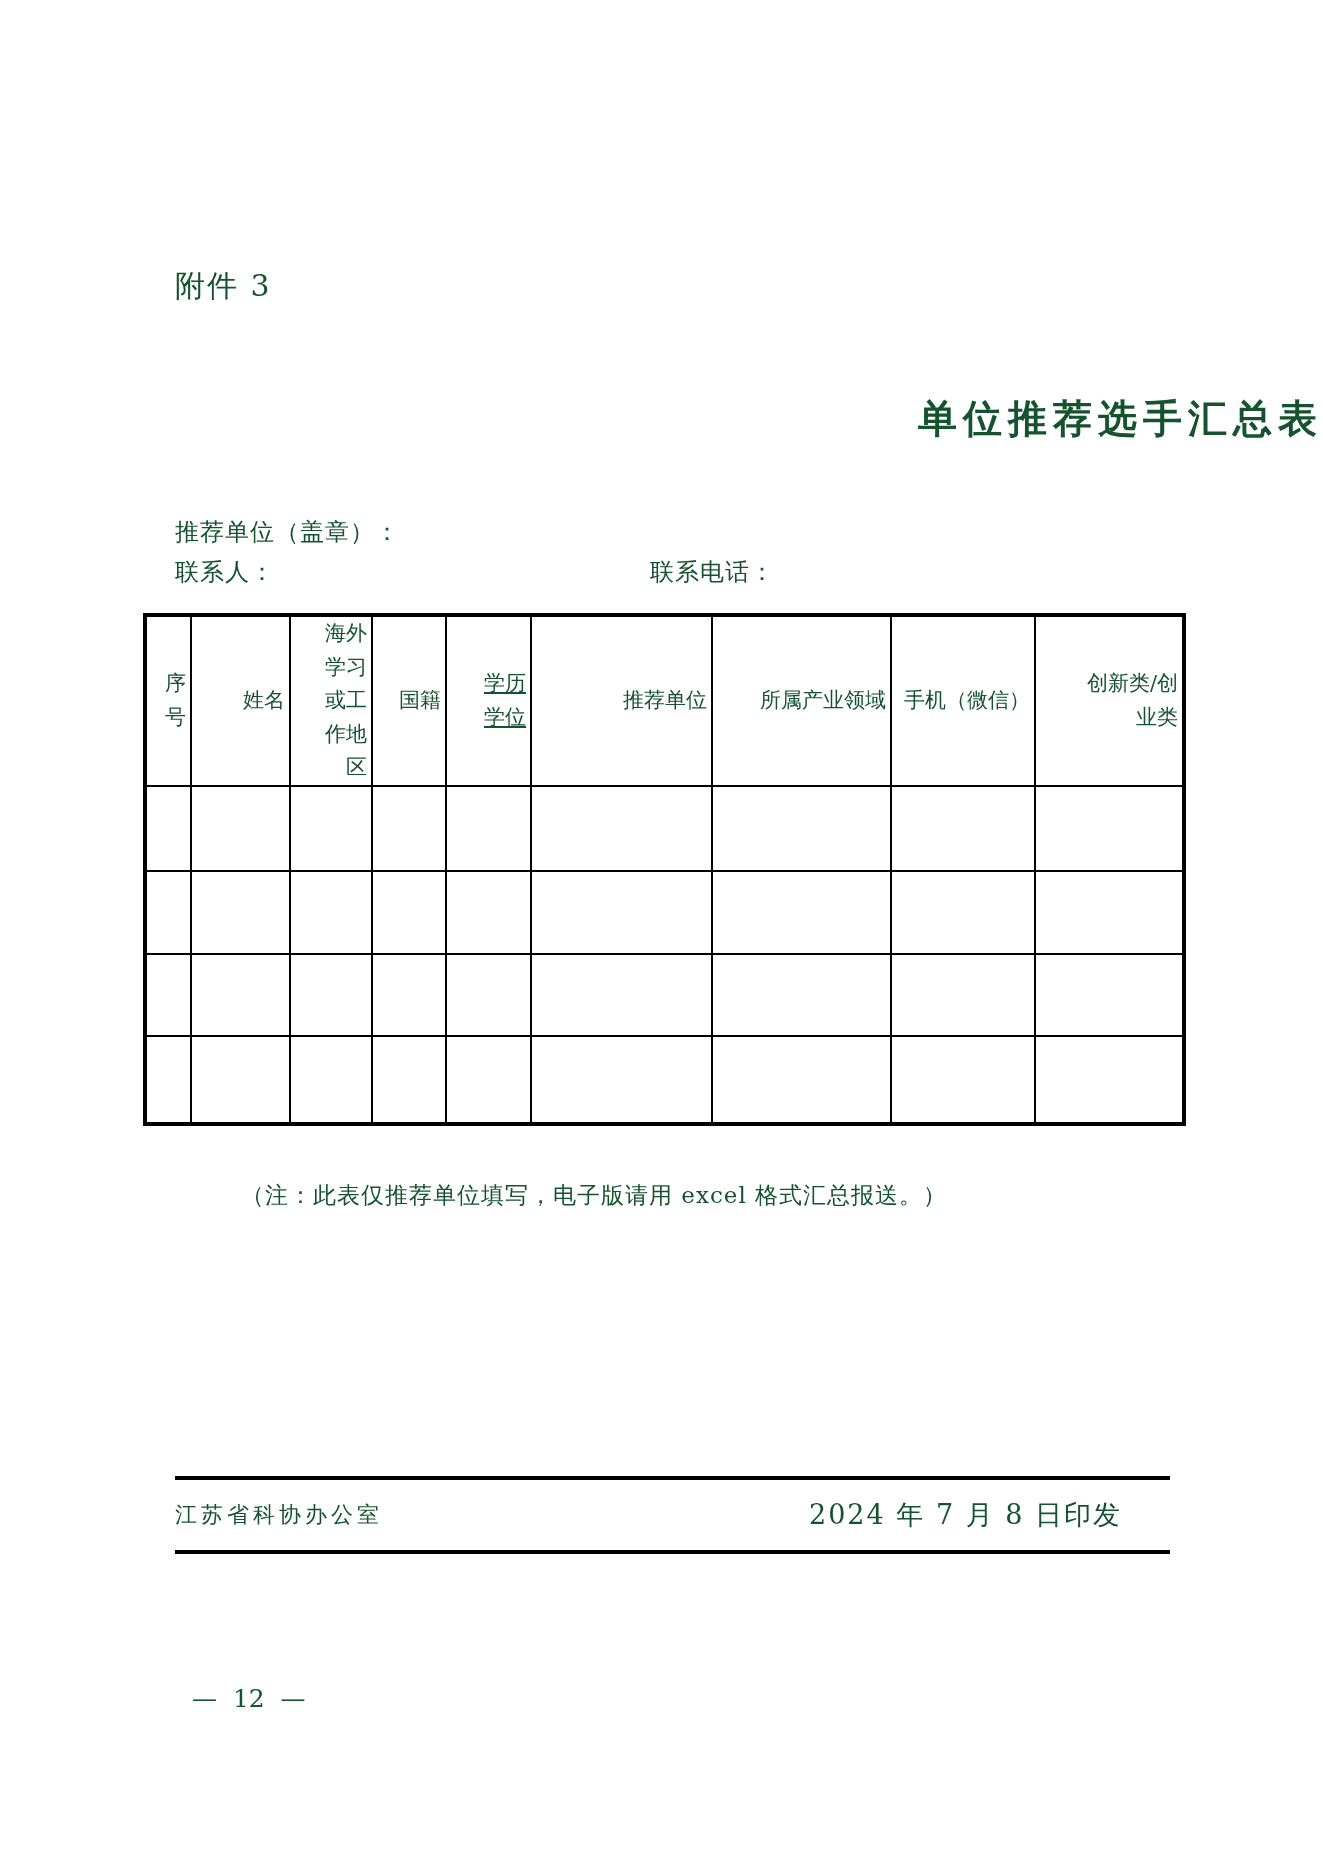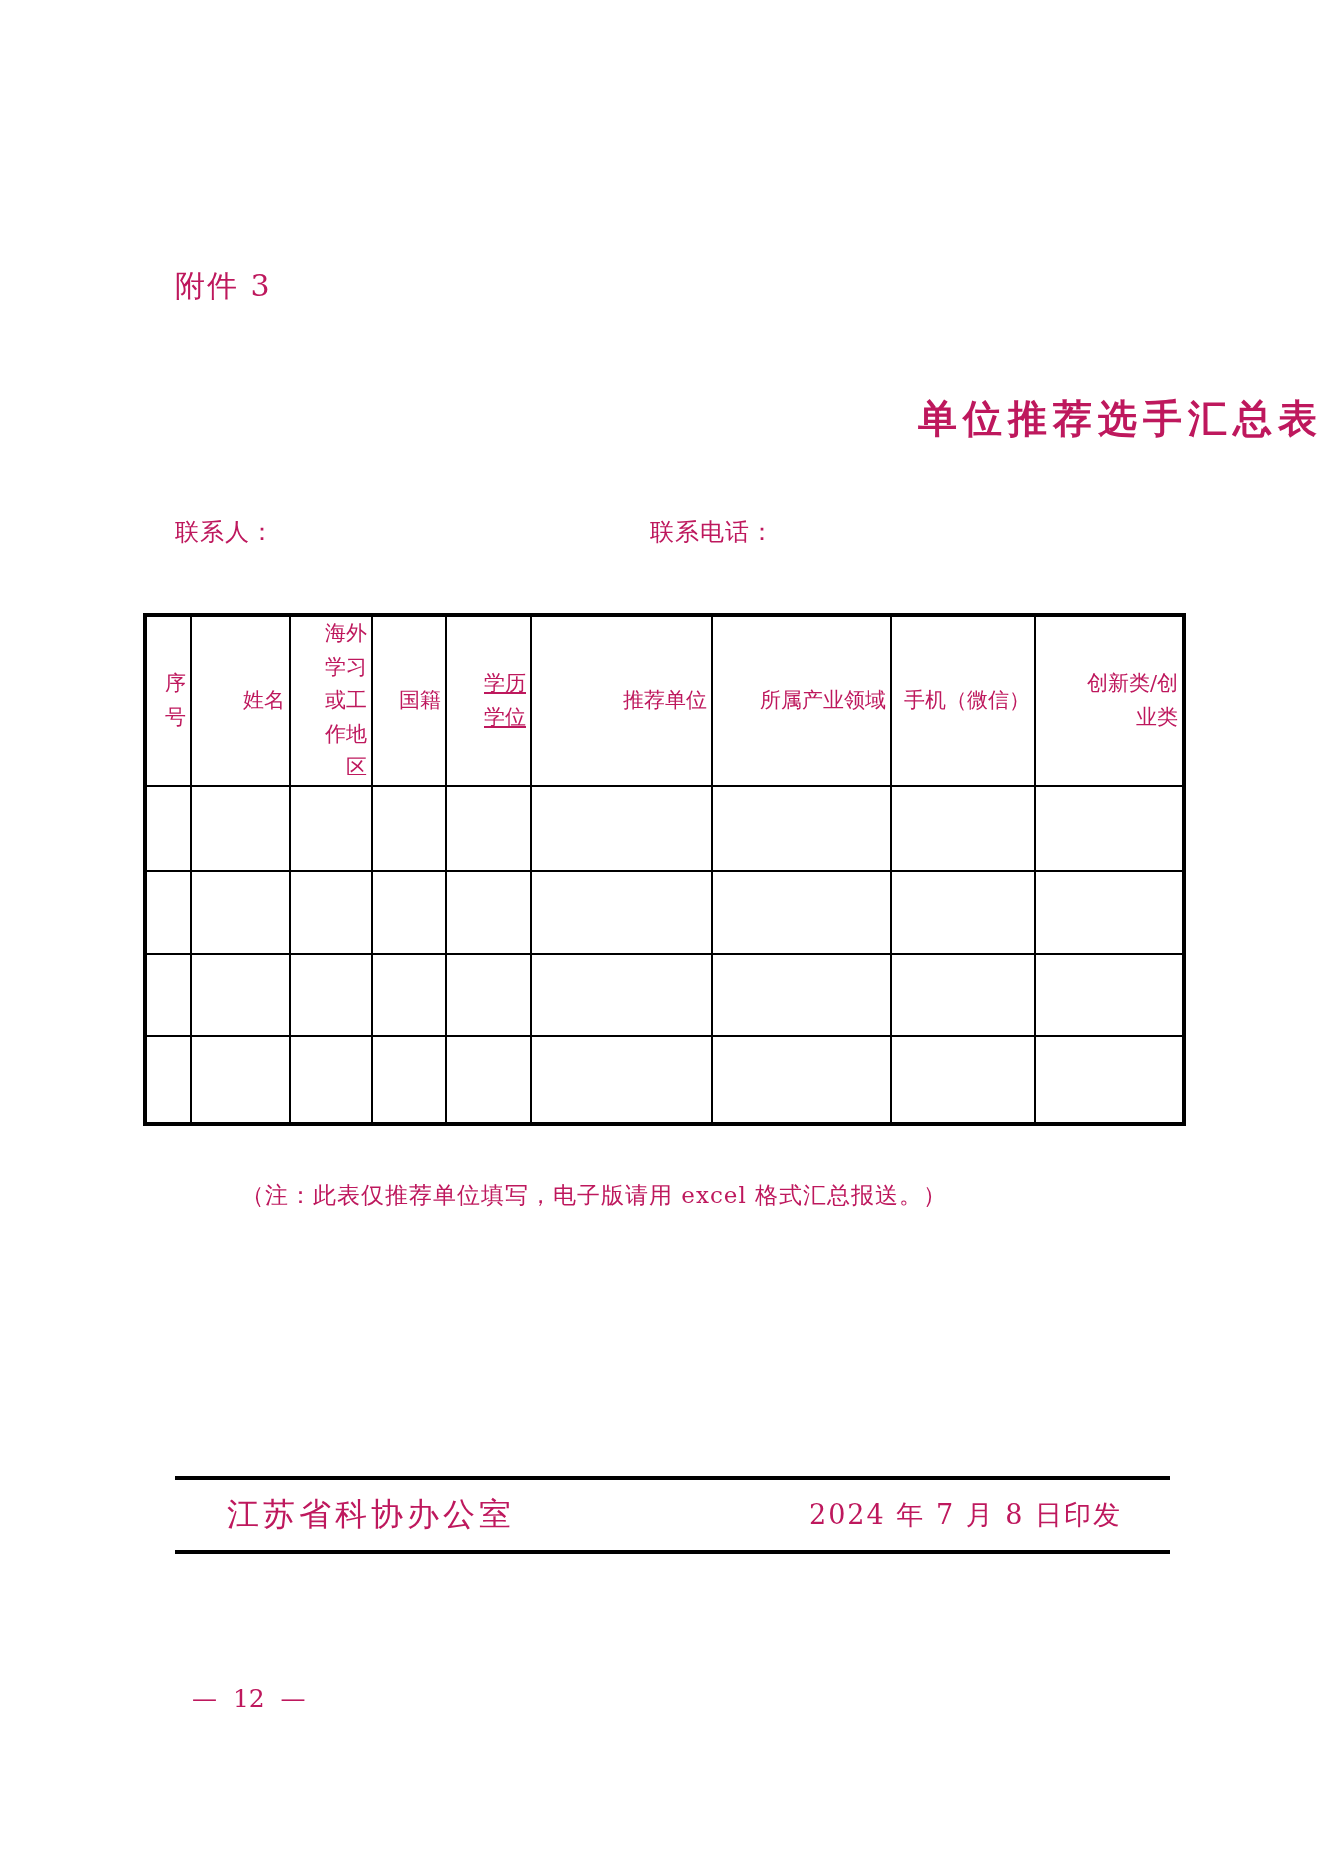--- a/index.html
+++ b/index.html
@@ -1,21 +1,21 @@
 <!DOCTYPE html>
 <html><head>
 <meta charset="utf-8">
 <style>
   html, body { margin: 0; padding: 0; background: #ffffff; }
   .page {
     position: relative;
     width: 1323px;
     height: 1871px;
     background: #ffffff;
-    color: #be185d;
+    color: #14532d;
     font-family: "DejaVu Serif", "Liberation Serif", serif;
     overflow: hidden;
   }
   .attachment-label {
     position: absolute;
     left: 175px;
     top: 266px;
     font-size: 30px;
     letter-spacing: 2px;
   }
@@ -80,41 +80,44 @@
     width: 995px;
     height: 70px;
     border-top: 4px solid #000;
     border-bottom: 4px solid #000;
     display: flex;
     align-items: center;
     justify-content: space-between;
     padding: 0;
     box-sizing: content-box;
   }
-  .footer-issuer { margin-left: 52px; font-size: 32px; letter-spacing: 4px; }
+  .footer-issuer { font-size: 22px; letter-spacing: 4px; }
   .footer-date   { margin-right: 48px; font-size: 27px; letter-spacing: 2px; }
   .page-number {
     position: absolute;
     left: 176px;
     top: 1684px;
     font-size: 25px;
     white-space: pre;
     margin-left: 16px;
   }
 </style>
 </head>
 <body>
 
 <div class="page">
 
   <div class="attachment-label">附件 3</div>
 
   <div class="doc-title">单位推荐选手汇总表</div>
 
   <div class="info-block">
+    <div class="info-line">
+      <span>推荐单位（盖章）：</span>
+    </div>
     <div class="info-line">
       <span>联系人：</span>
       <span class="contact-phone">联系电话：</span>
     </div>
   </div>
 
   <table class="summary-table">
     <colgroup>
       <col style="width:46px">
       <col style="width:99px">

